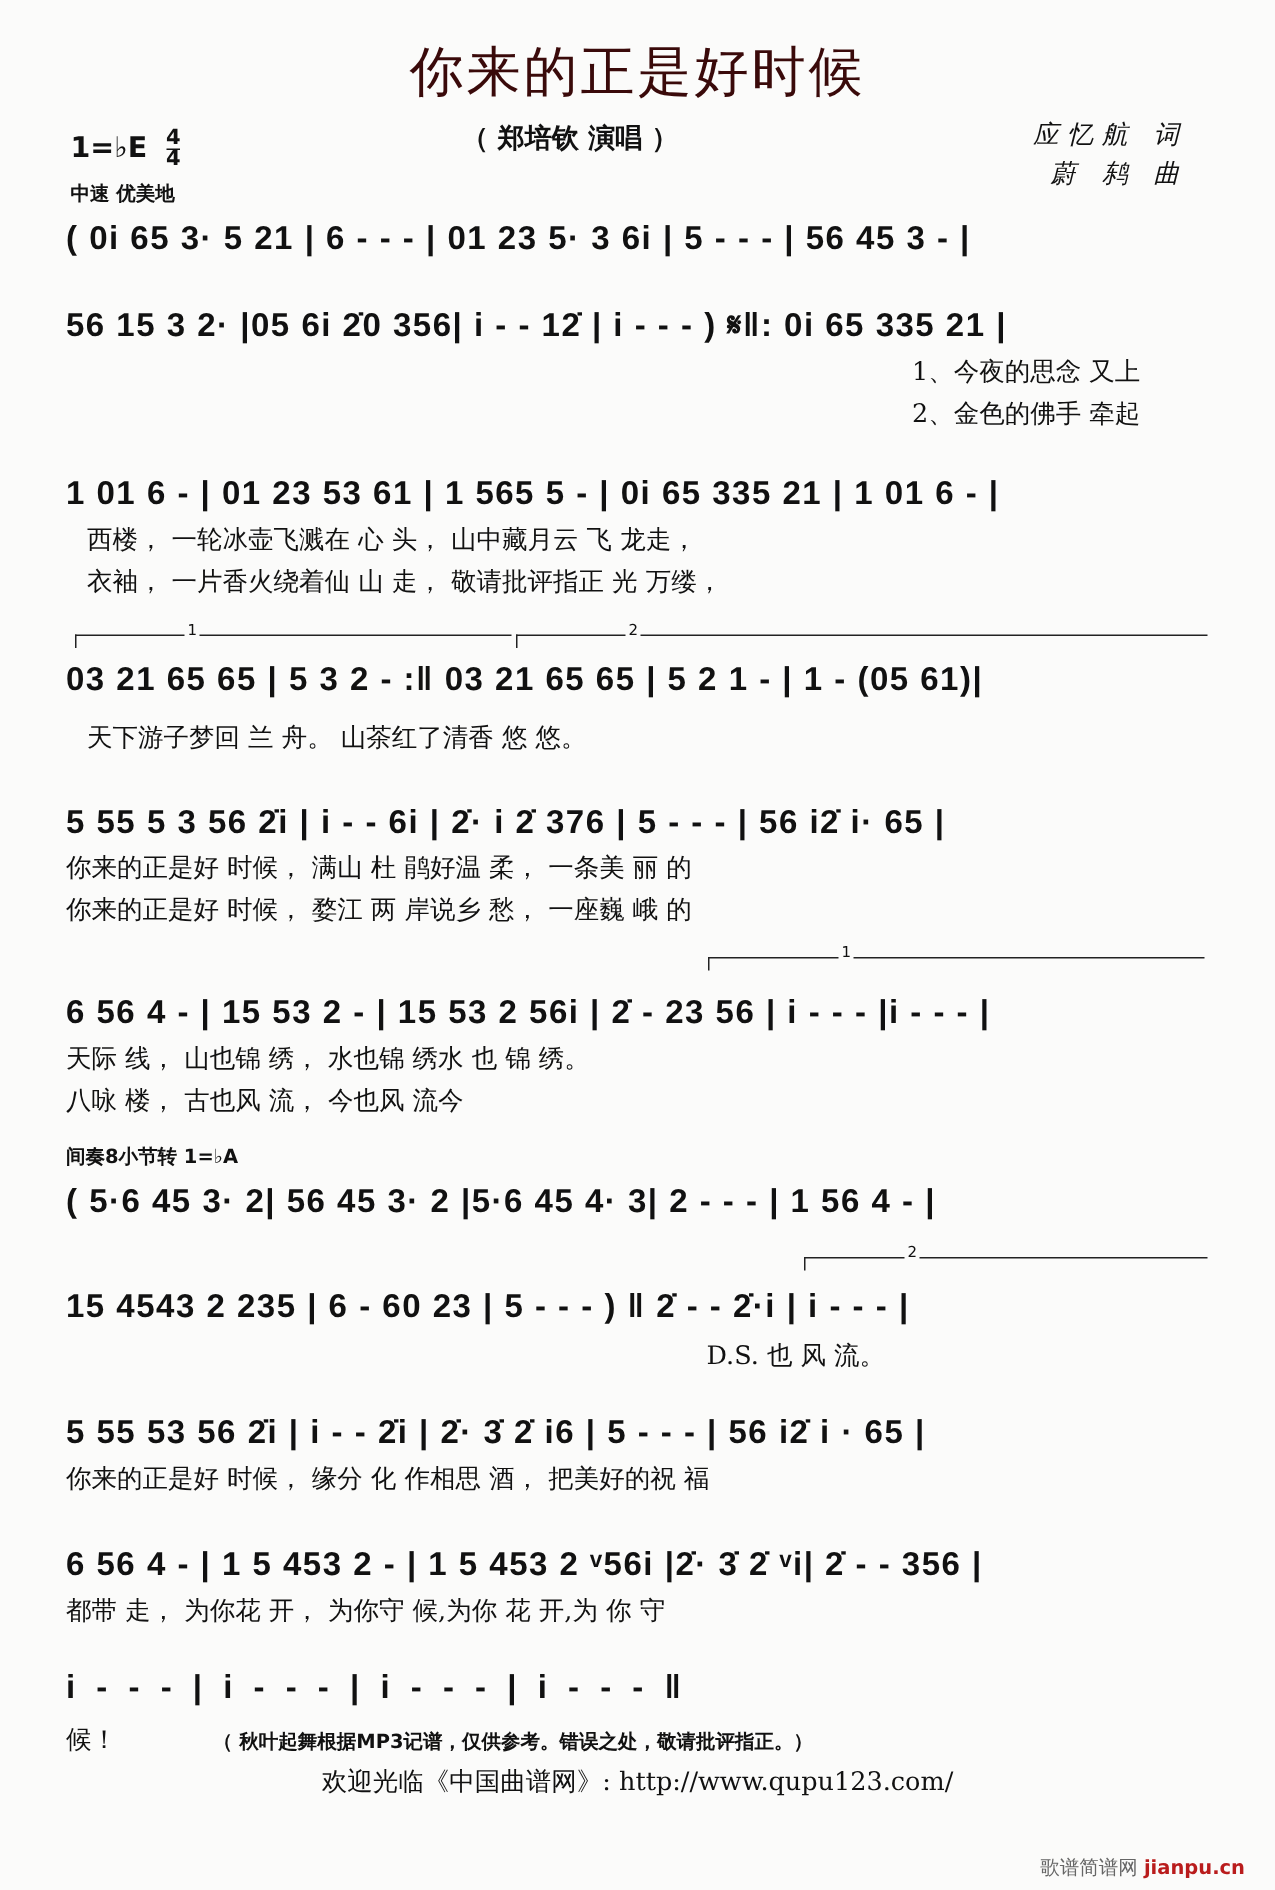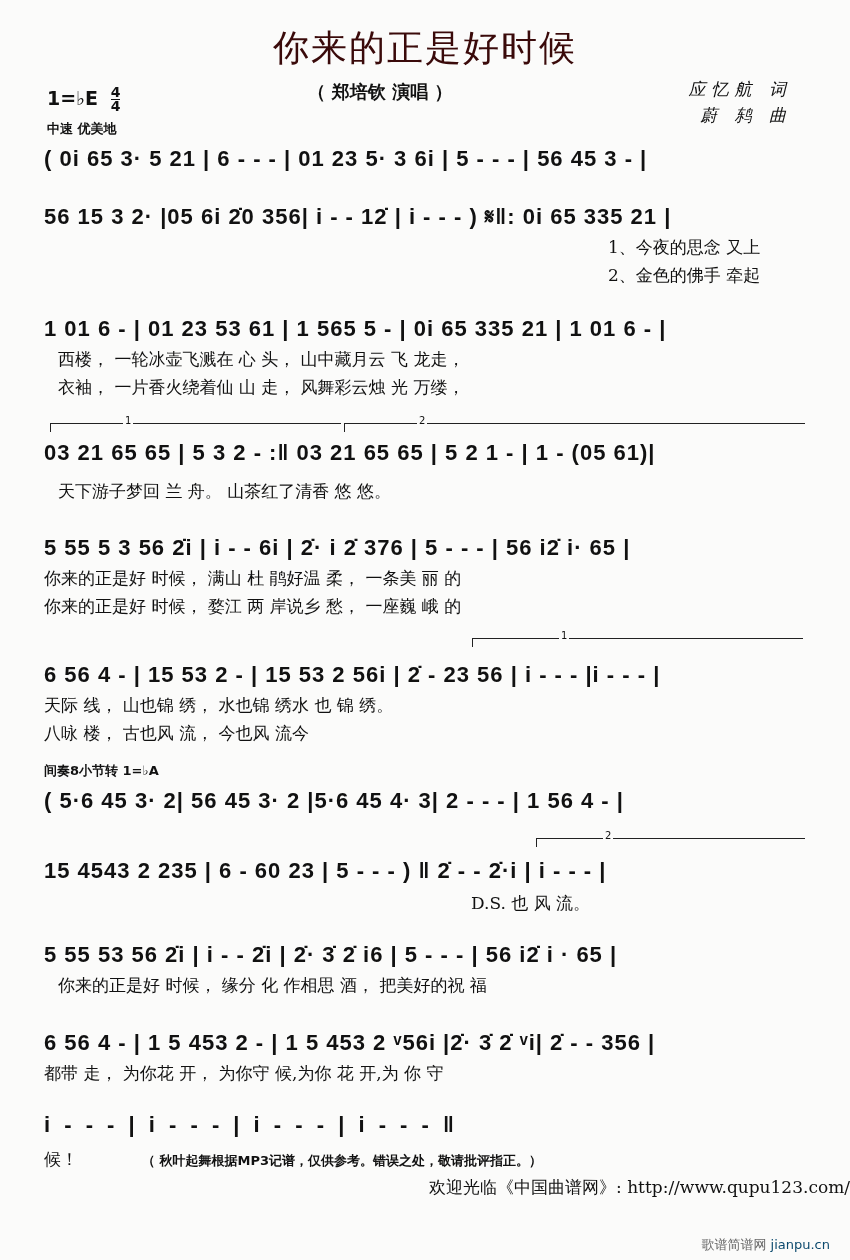--- a/index.html
+++ b/index.html
@@ -14,23 +14,23 @@
   .key .frac span:first-child{border-bottom:1px solid #111;}
   .tempo{top:120px;left:47px;font-size:13px;font-weight:bold;}
   .credit{right:58px;font-size:17px;font-family:"DejaVu Serif",serif;font-style:italic;letter-spacing:6px;}
   .staff{position:absolute;left:44px;width:770px;}
   .notes{font-family:"Liberation Sans","DejaVu Sans",sans-serif;font-weight:bold;font-size:22px;letter-spacing:1px;white-space:nowrap;}
   .lyric{font-family:"DejaVu Serif","Liberation Serif",serif;font-size:17px;white-space:nowrap;position:absolute;}
   .volta{position:absolute;border-top:1.5px solid #222;border-left:1.5px solid #222;height:8px;font-size:10px;}
   .volta span{position:absolute;top:-9px;background:#fbfbfa;padding:0 2px;}
   .small{font-size:13px;font-weight:bold;}
   .footer1{top:1152px;left:0;width:684px;text-align:center;font-size:13px;font-weight:bold;}
-  .footer2{top:1176px;left:0;width:850px;text-align:right;font-size:17px;font-family:"DejaVu Serif",serif;}
+  .footer2{top:1176px;left:0;width:850px;text-align:center;font-size:17px;font-family:"DejaVu Serif",serif;}
   .wm{right:20px;top:1236px;font-size:13px;color:#666;}
-  .wm b{color:#0c4a6e;font-weight:normal;}
+  .wm b{color:#b91c1c;font-weight:bold;}
 </style>
 </head>
 <body>
 
 <div class="abs title">你来的正是好时候</div>
 <div class="abs singer">（ 郑培钦 演唱 ）</div>
 <div class="abs key">
   <span>1=♭E</span>
   <span class="frac">
     <span>4</span>
@@ -47,21 +47,21 @@
 
 <div class="staff" style="top:204px;">
   <div class="notes">56 15 3 2·  |05 6i 2̇0 356| i - - 12̇ | i - - - ) 𝄋‖: 0i 65 335 21 |</div>
   <div class="lyric" style="top:32px;left:564px;">1、今夜的思念  又上</div>
   <div class="lyric" style="top:60px;left:564px;">2、金色的佛手  牵起</div>
 </div>
 
 <div class="staff" style="top:316px;">
   <div class="notes">1 01 6 - | 01 23 53 61 | 1 565 5 - | 0i 65 335 21 | 1 01 6 - |</div>
   <div class="lyric" style="top:32px;left:14px;">西楼，    一轮冰壶飞溅在   心 头，    山中藏月云  飞        龙走，</div>
-  <div class="lyric" style="top:60px;left:14px;">衣袖，    一片香火绕着仙   山 走，    风舞彩云烛  光        万缕，</div>
+  <div class="lyric" style="top:60px;left:14px;">衣袖，    一片香火绕着仙   山 走，    敬请批评指正  光        万缕，</div>
 </div>
 
 <div class="staff" style="top:440px;">
   <div class="volta" style="top:-17px;left:6px;width:290px;">
       <span style="left:72px;">1</span>
     </div>
   <div class="volta" style="top:-17px;left:300px;width:460px;">
       <span style="left:72px;">2</span>
     </div>
   <div class="notes">03 21 65 65 | 5  3  2 - :‖ 03 21 65 65 | 5  2  1 - | 1 - (05 61)|</div>
@@ -91,21 +91,21 @@
 <div class="staff" style="top:858px;">
   <div class="volta" style="top:-20px;left:492px;width:268px;">
       <span style="left:66px;">2</span>
     </div>
   <div class="notes">15 4543 2 235 | 6  -  60 23 | 5  - - - ) ‖ 2̇ - - 2̇·i | i - - - |</div>
   <div class="lyric" style="top:34px;left:427px;">D.S.    也         风            流。</div>
 </div>
 
 <div class="staff" style="top:942px;">
   <div class="notes">5 55 53 56 2̇i | i - - 2̇i | 2̇·  3̇ 2̇ i6 | 5 - - - | 56 i2̇ i · 65 |</div>
-  <div class="lyric" style="top:32px;left:14px;">你来的正是好  时候，        缘分   化   作相思      酒，        把美好的祝   福</div>
+  <div class="lyric" style="top:32px;left:0px;">你来的正是好  时候，        缘分   化   作相思      酒，        把美好的祝   福</div>
 </div>
 
 <div class="staff" style="top:1030px;">
   <div class="notes">6 56 4 - | 1 5 453 2 - | 1 5 453 2 ᵛ56i |2̇·  3̇  2̇ ᵛi| 2̇ - - 356 |</div>
   <div class="lyric" style="top:32px;left:0px;">都带  走，    为你花        开，    为你守      候,为你    花         开,为  你       守</div>
 </div>
 
 <div class="staff" style="top:1112px;">
   <div class="notes" style="letter-spacing:4px;">i  -  -  -  | i  -  -  -  | i  -  -  -  | i  -  -  -  ‖</div>
   <div class="lyric" style="top:36px;left:0px;">候！</div>

